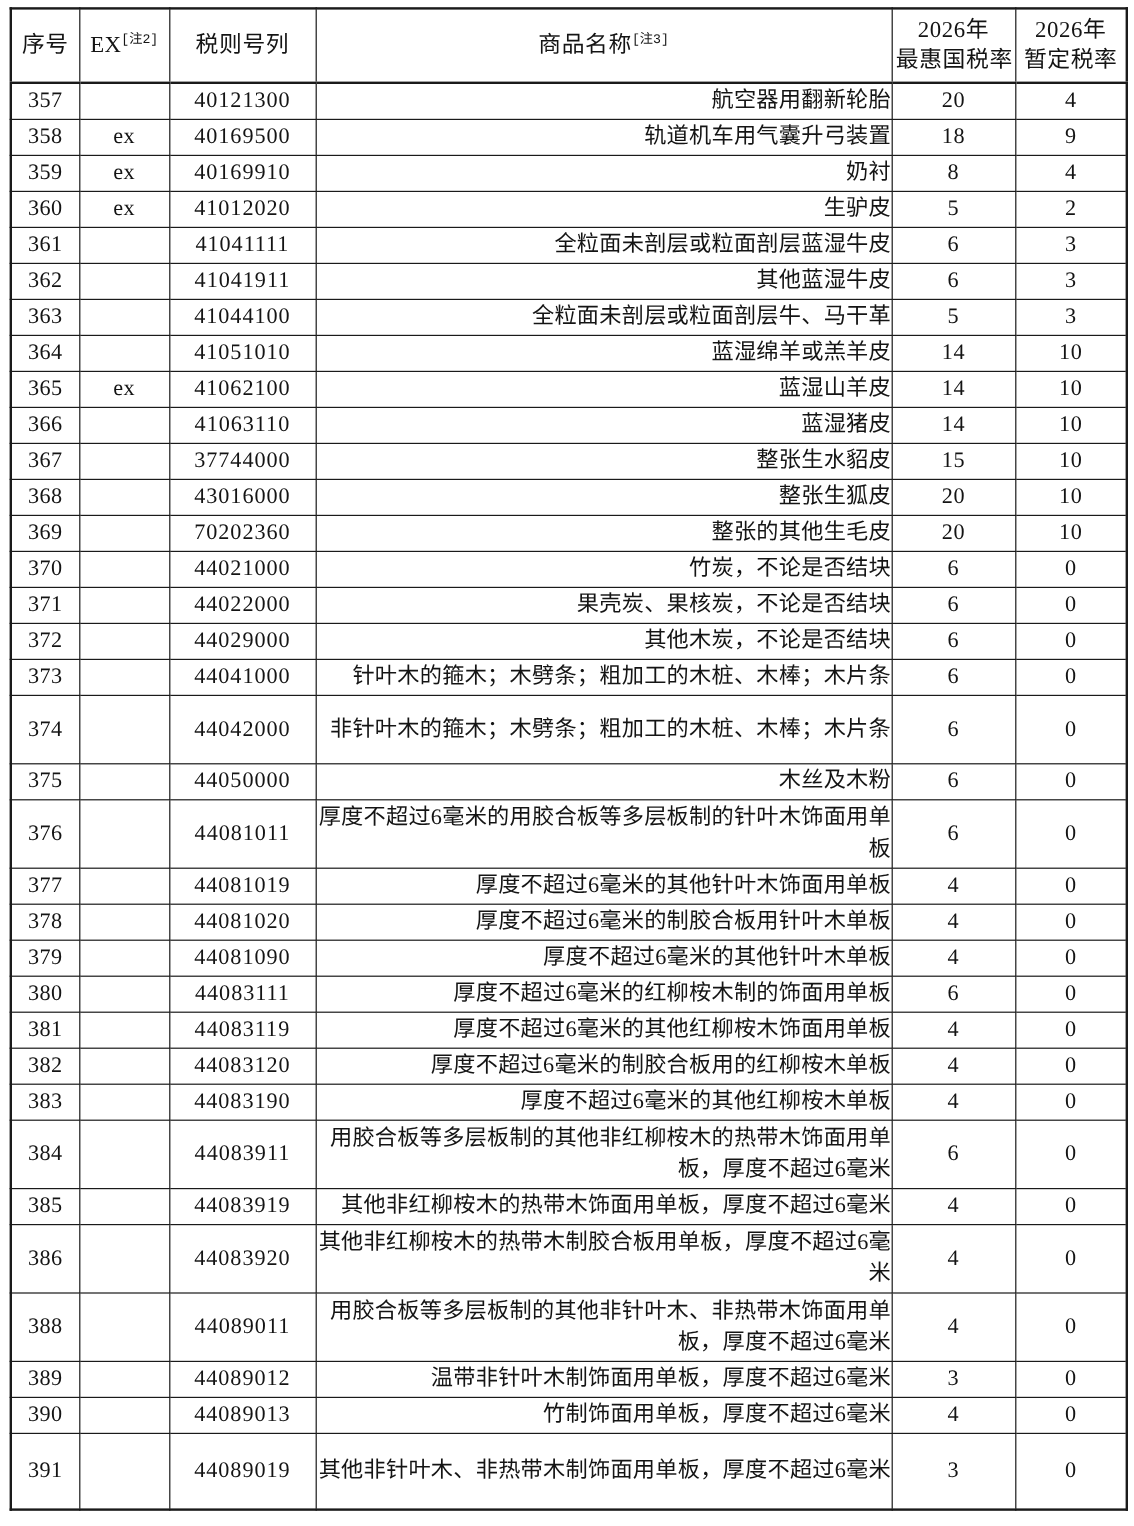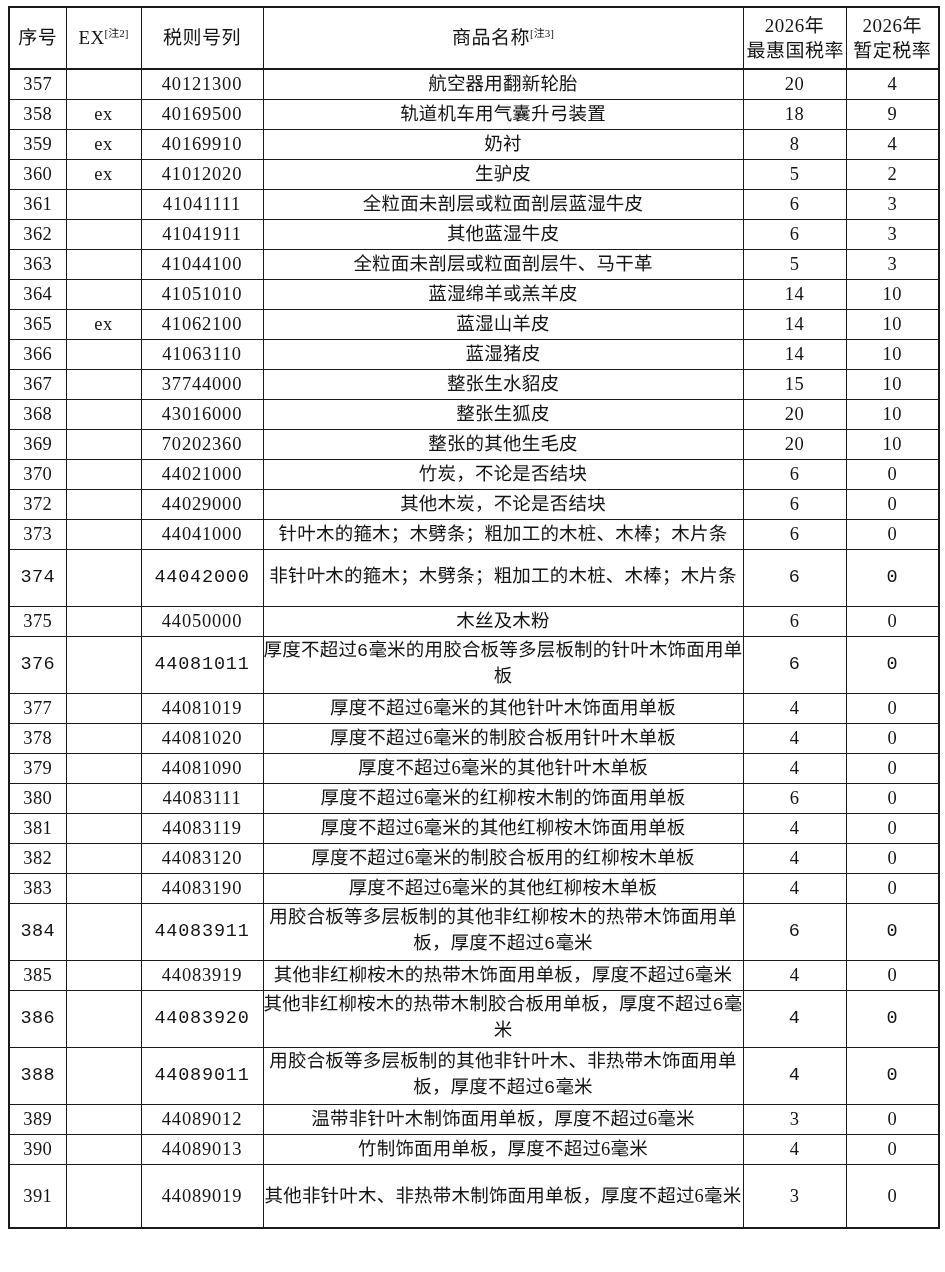--- a/index.html
+++ b/index.html
@@ -54,46 +54,47 @@
     line-height: 1.32;
     letter-spacing: 0.5px;
     padding: 2px 3px;
   }
   .hdr-stack { display: block; }
   .hdr-stack .ln { display: block; white-space: nowrap; }
   .sup-note {
     font-size: 11px;
     vertical-align: super;
     letter-spacing: 0;
+    font-family: Liberation Mono, monospace;
   }
   .hdr-latin { font-size: 19px; letter-spacing: 0.3px; }
 
   
   tbody td {
     font-size: 18.5px;
     line-height: 1.42;
   }
   td.cell-seq,
   td.cell-ex,
   td.cell-code,
   td.cell-mfn,
   td.cell-prov {
     text-align: center;
     white-space: nowrap;
     letter-spacing: 0.4px;
   }
   td.cell-code { letter-spacing: 0.8px; }
   td.cell-name {
-    text-align: center;
+    text-align: right;
     padding: 3px 6px 3px 7px;
     letter-spacing: 0.2px;
     word-break: break-all;
   }
   tbody tr.row-h1 td { height: 29px; }
-  tbody tr.row-h2 td { height: 56px; font-family: Liberation Mono, monospace; }
+  tbody tr.row-h2 td { height: 56px; }
   tbody tr.row-h3 td { height: 62px; }
 </style>
 </head>
 <body>
 
 <div id="tariff-sheet">
   <table class="tariff-table">
     <colgroup>
       <col class="c-seq">
         <col class="c-ex">
@@ -245,20 +246,28 @@
         </tr>
         <tr class="row-h1">
           <td class="cell-seq">370</td>
           <td class="cell-ex"></td>
           <td class="cell-code">44021000</td>
           <td class="cell-name">竹炭，不论是否结块</td>
           <td class="cell-mfn">6</td>
           <td class="cell-prov">0</td>
         </tr>
         <tr class="row-h1">
+          <td class="cell-seq">371</td>
+          <td class="cell-ex"></td>
+          <td class="cell-code">44022000</td>
+          <td class="cell-name">果壳炭、果核炭，不论是否结块</td>
+          <td class="cell-mfn">6</td>
+          <td class="cell-prov">0</td>
+        </tr>
+        <tr class="row-h1">
           <td class="cell-seq">372</td>
           <td class="cell-ex"></td>
           <td class="cell-code">44029000</td>
           <td class="cell-name">其他木炭，不论是否结块</td>
           <td class="cell-mfn">6</td>
           <td class="cell-prov">0</td>
         </tr>
         <tr class="row-h1">
           <td class="cell-seq">373</td>
           <td class="cell-ex"></td>

